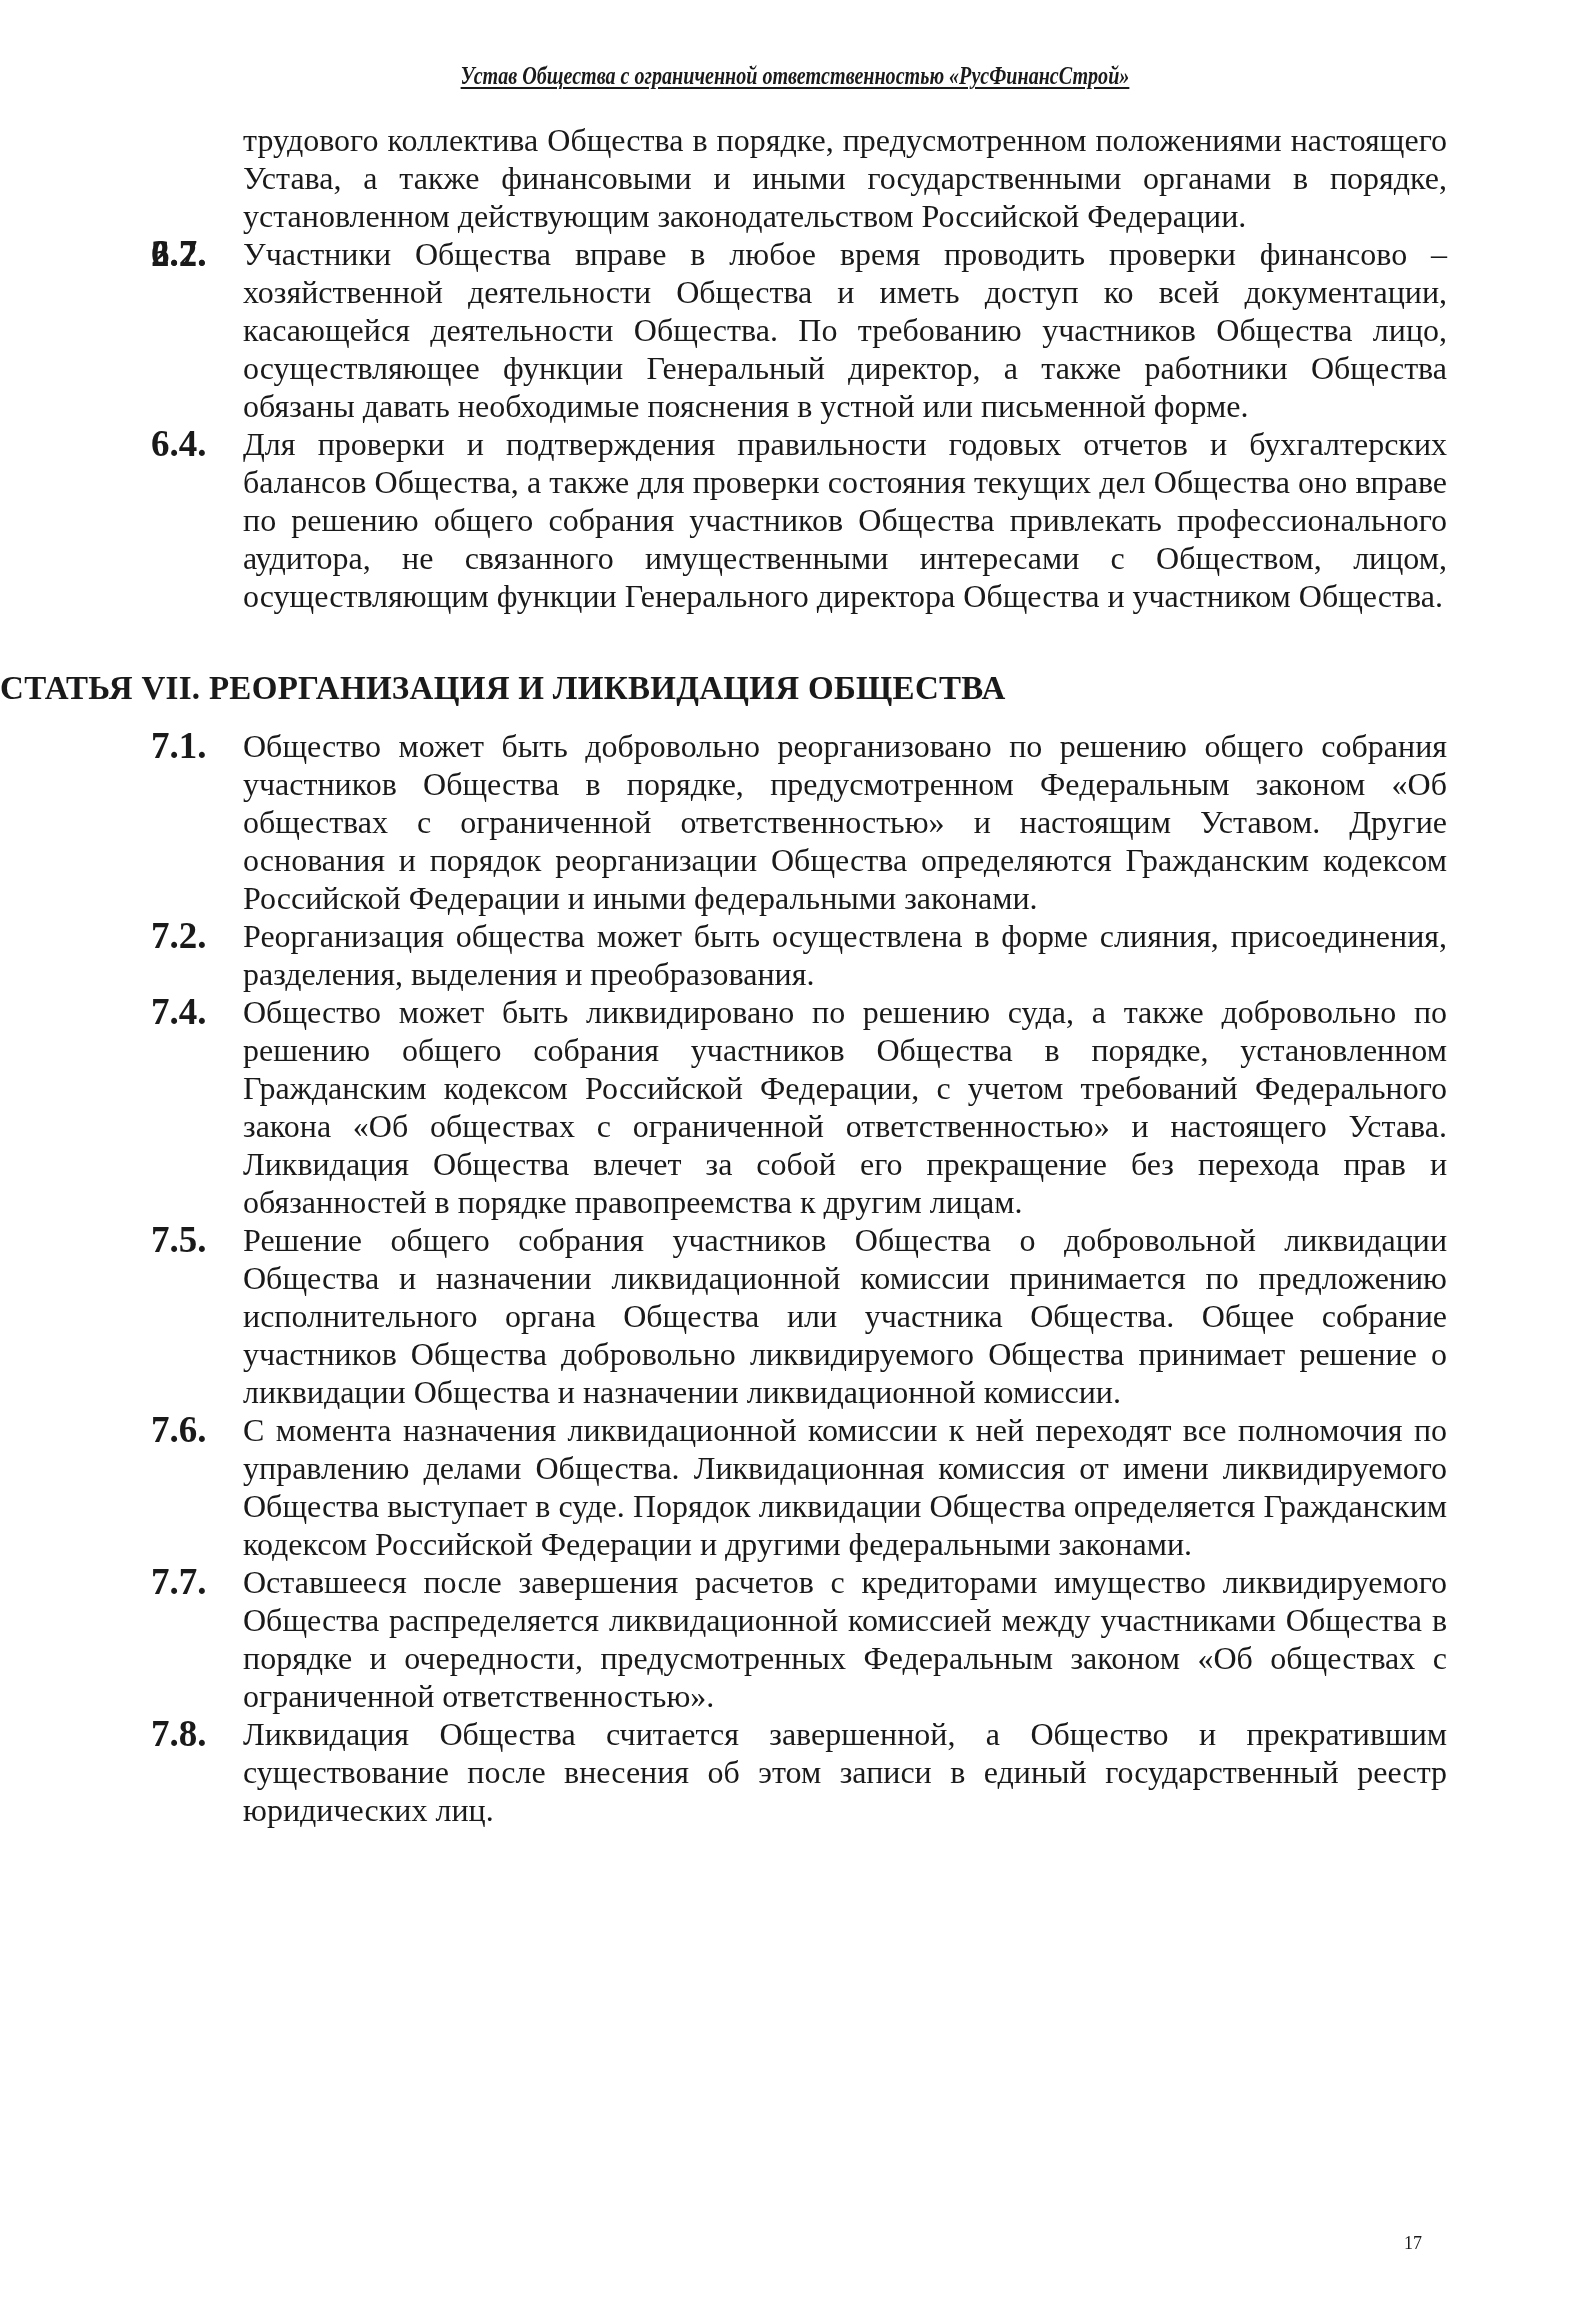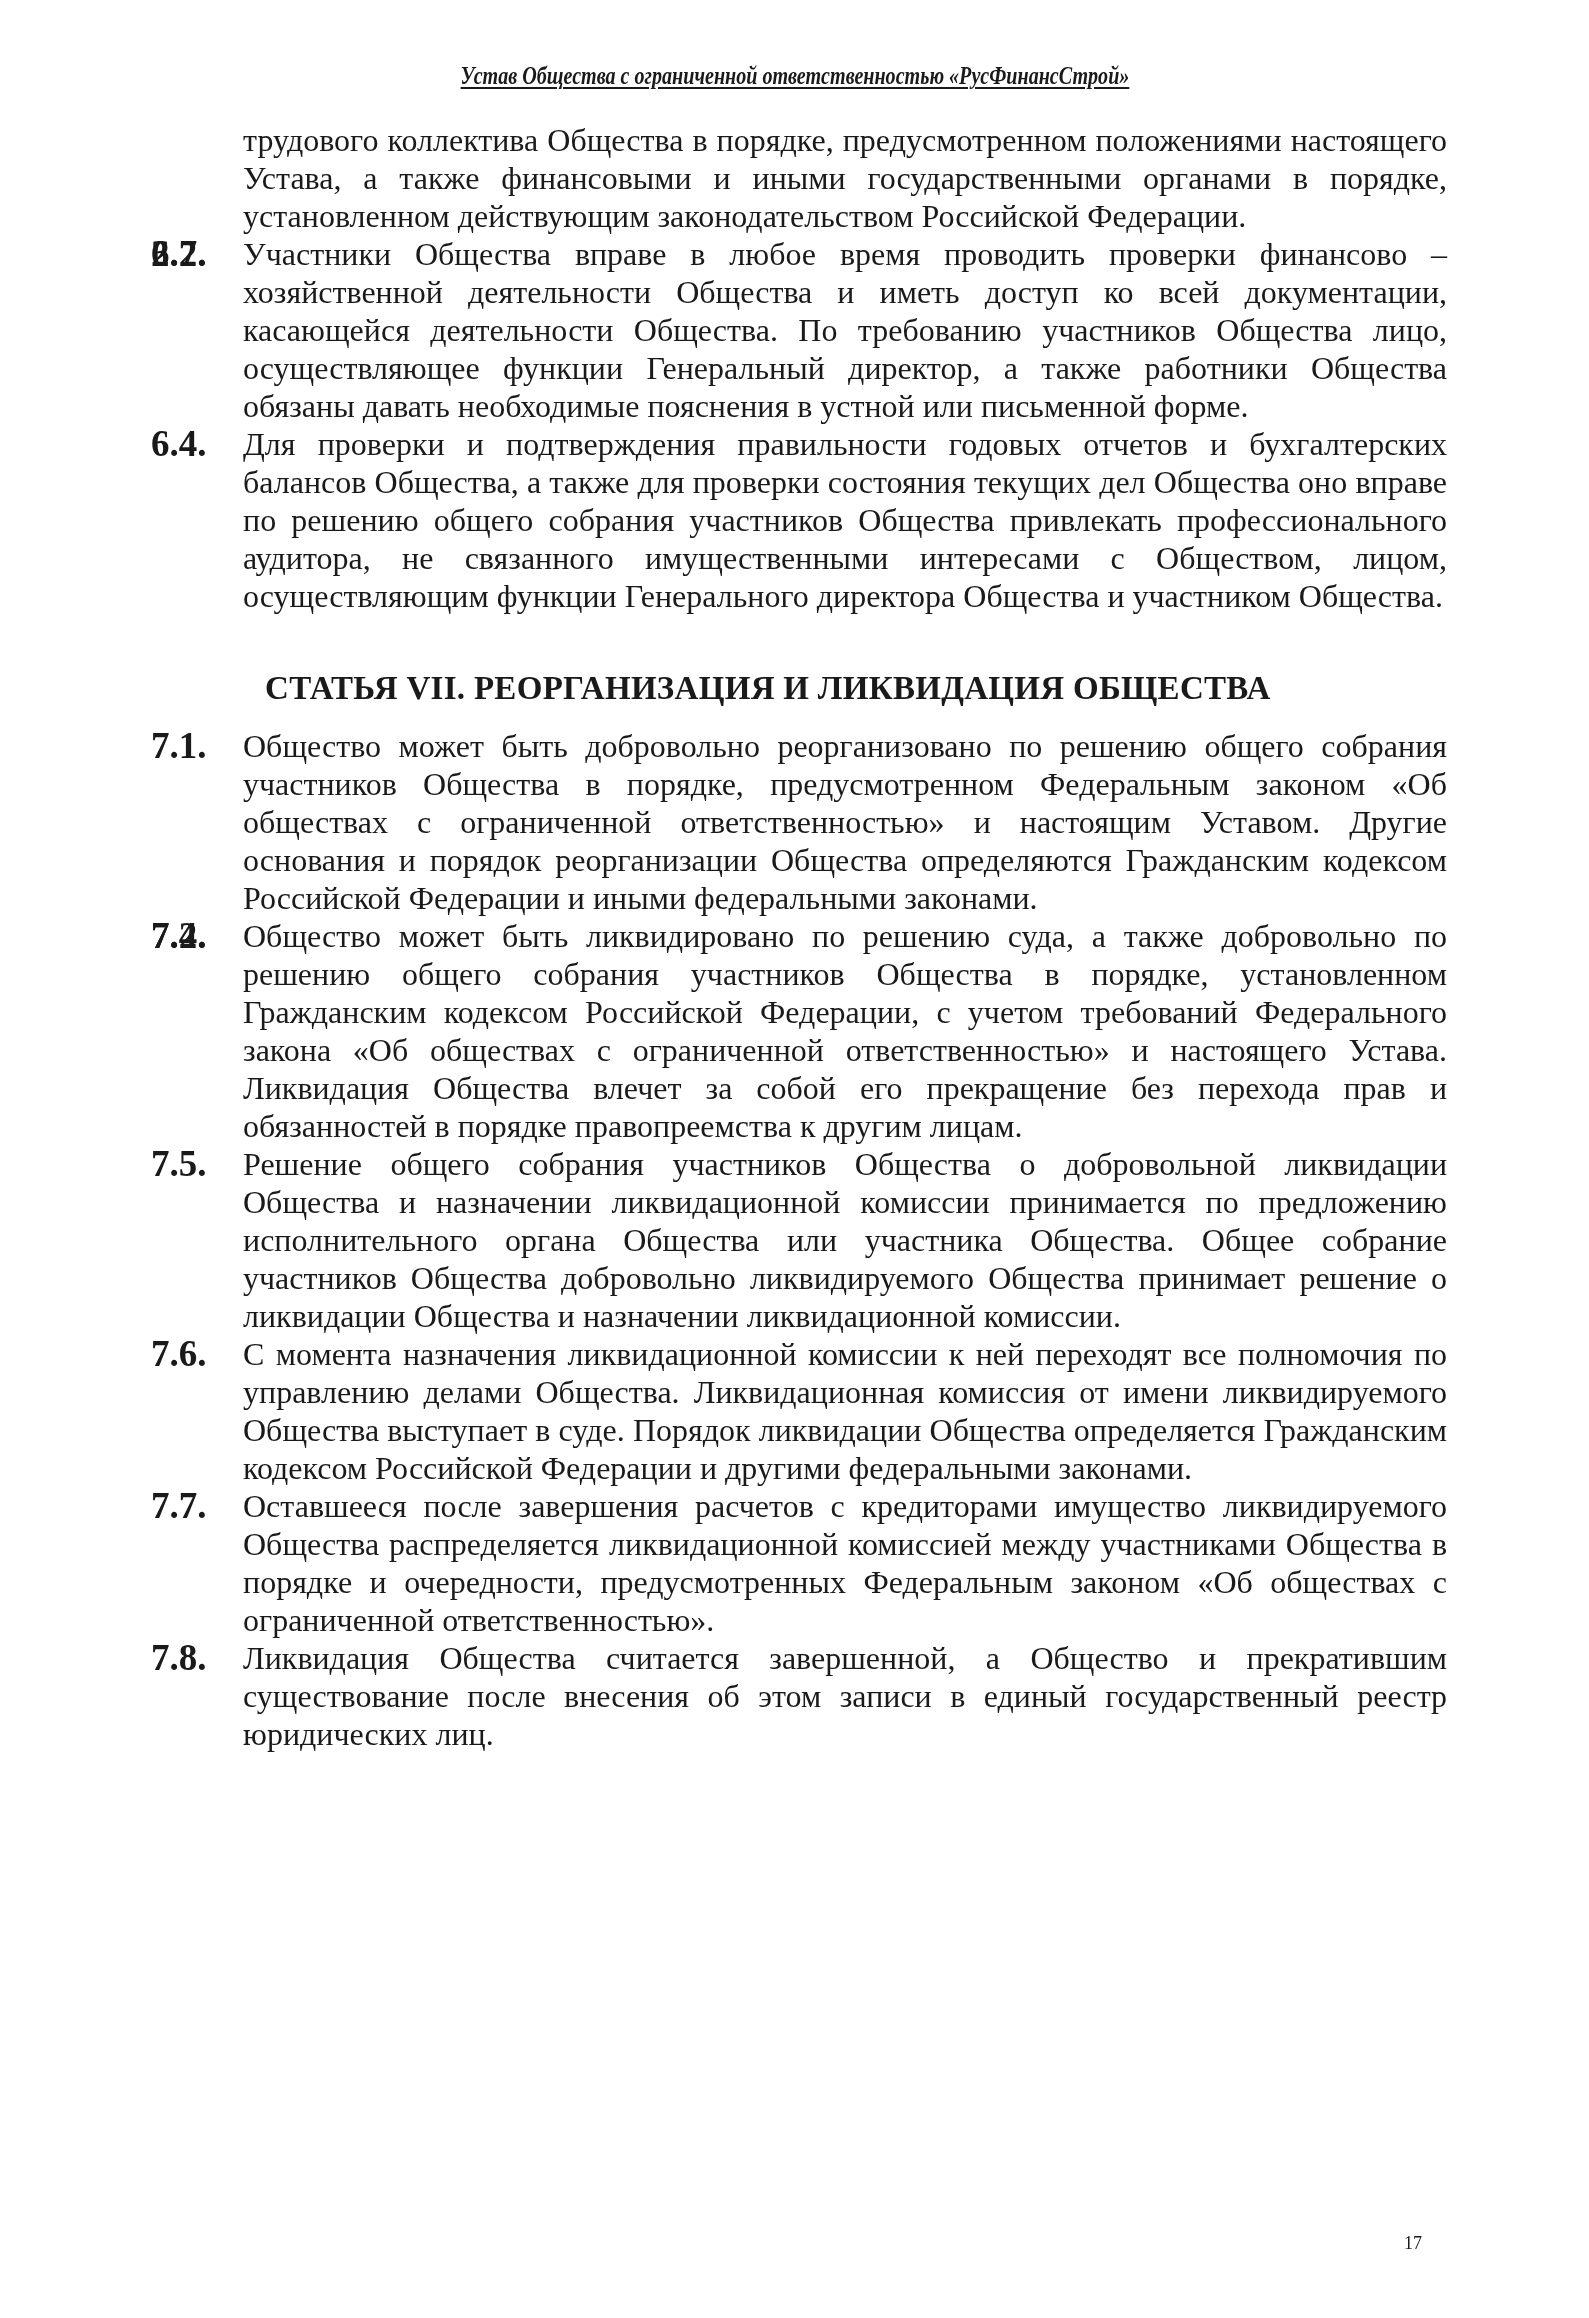--- a/index.html
+++ b/index.html
@@ -54,21 +54,20 @@
       font-weight: bold;
       font-size: 37px;
     }
     .clause-text {
       display: block;
       text-align: justify;
       text-align-last: left;
     }
     .section-heading {
       text-align: left;
-      padding-left: 265px;
       font-weight: bold;
       font-size: 33px;
       line-height: 40px;
       letter-spacing: 0.3px;
       margin-top: 53px;
       margin-bottom: 18.5px;
     }
     .page-number {
       position: absolute;
       left: 1404px;
@@ -107,20 +106,21 @@
 
     <div class="section-heading">СТАТЬЯ VII. РЕОРГАНИЗАЦИЯ И ЛИКВИДАЦИЯ ОБЩЕСТВА</div>
 
     <div class="clause">
       <span class="clause-num">7.1.</span>
       <span class="clause-text">Общество может быть добровольно реорганизовано по решению общего собрания участников Общества в порядке, предусмотренном Федеральным законом «Об обществах с ограниченной ответственностью» и настоящим Уставом. Другие основания и порядок реорганизации Общества определяются Гражданским кодексом Российской Федерации и иными федеральными законами.</span>
     </div>
 
     <div class="clause">
       <span class="clause-num">7.2.</span>
+      <span class="clause-text">Реорганизация общества может быть осуществлена в форме слияния, присоединения, разделения, выделения и преобразования.</span>
     </div>
 
 
     <div class="clause">
       <span class="clause-num">7.4.</span>
       <span class="clause-text">Общество может быть ликвидировано по решению суда, а также добровольно по решению общего собрания участников Общества в порядке, установленном Гражданским кодексом Российской Федерации, с учетом требований Федерального закона «Об обществах с ограниченной ответственностью» и настоящего Устава. Ликвидация Общества влечет за собой его прекращение без перехода прав и обязанностей в порядке правопреемства к другим лицам.</span>
     </div>
 
     <div class="clause">
       <span class="clause-num">7.5.</span>

